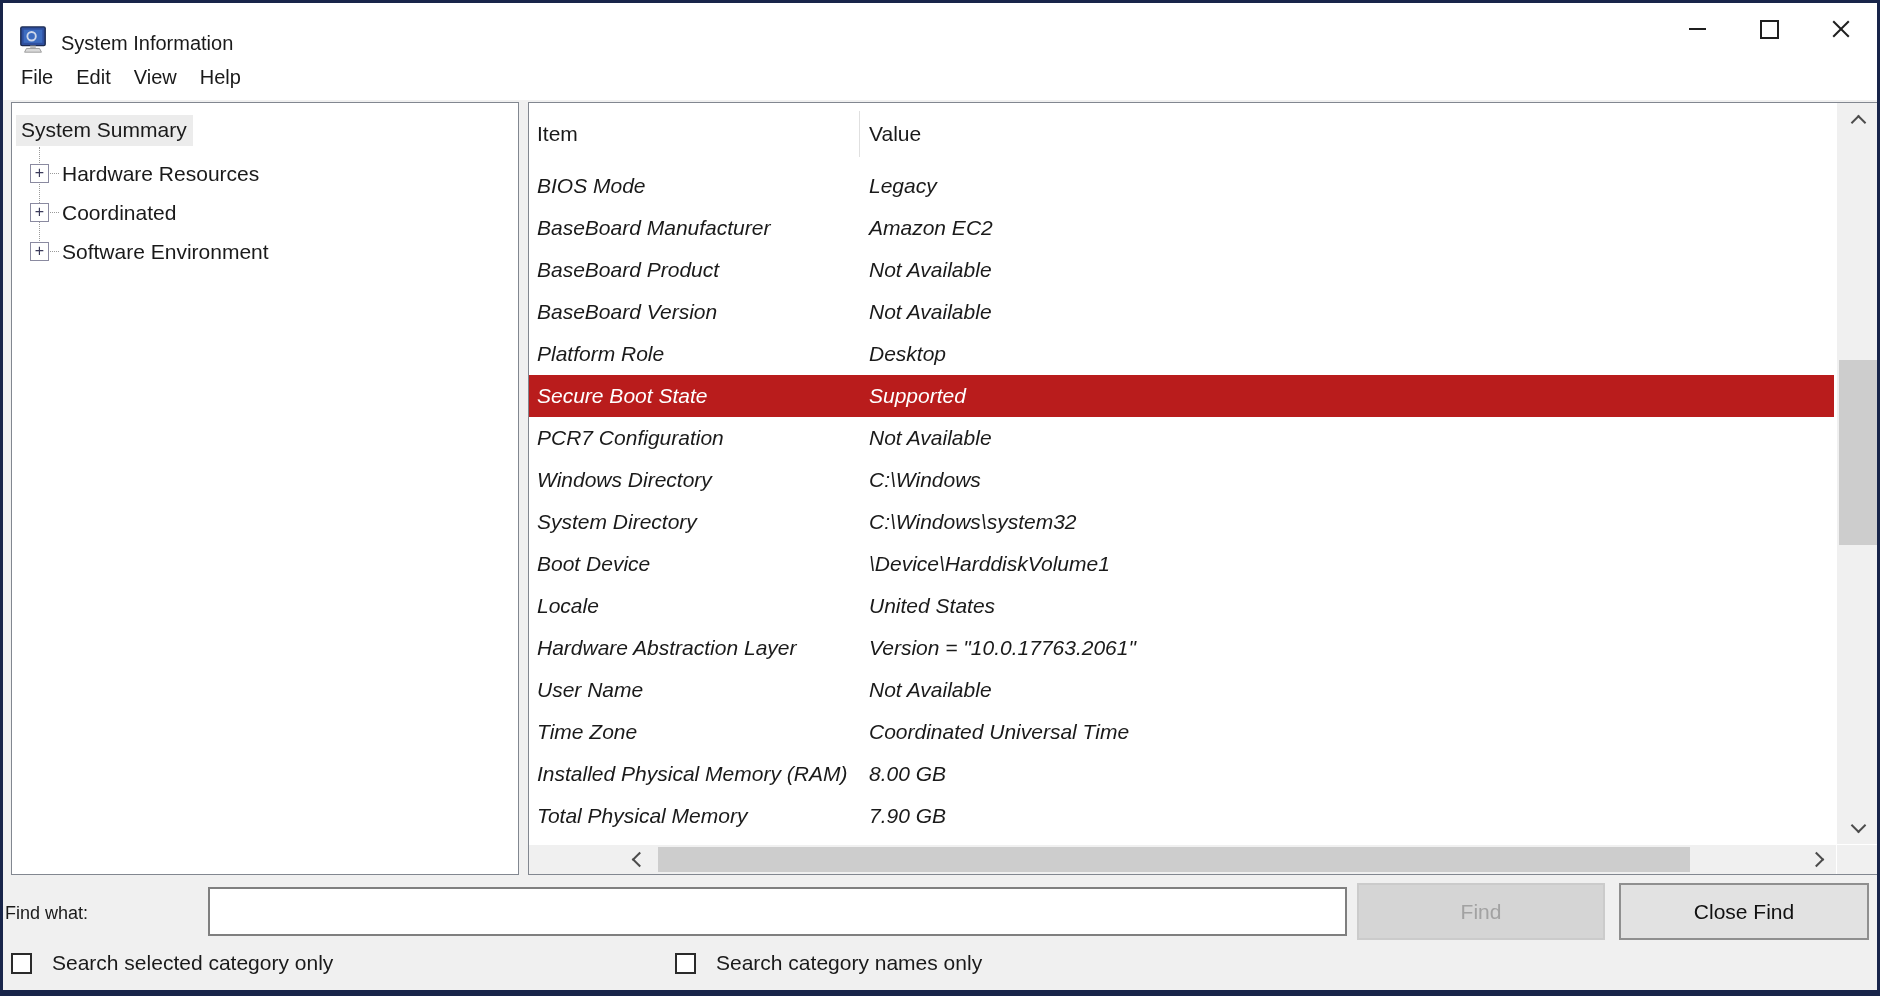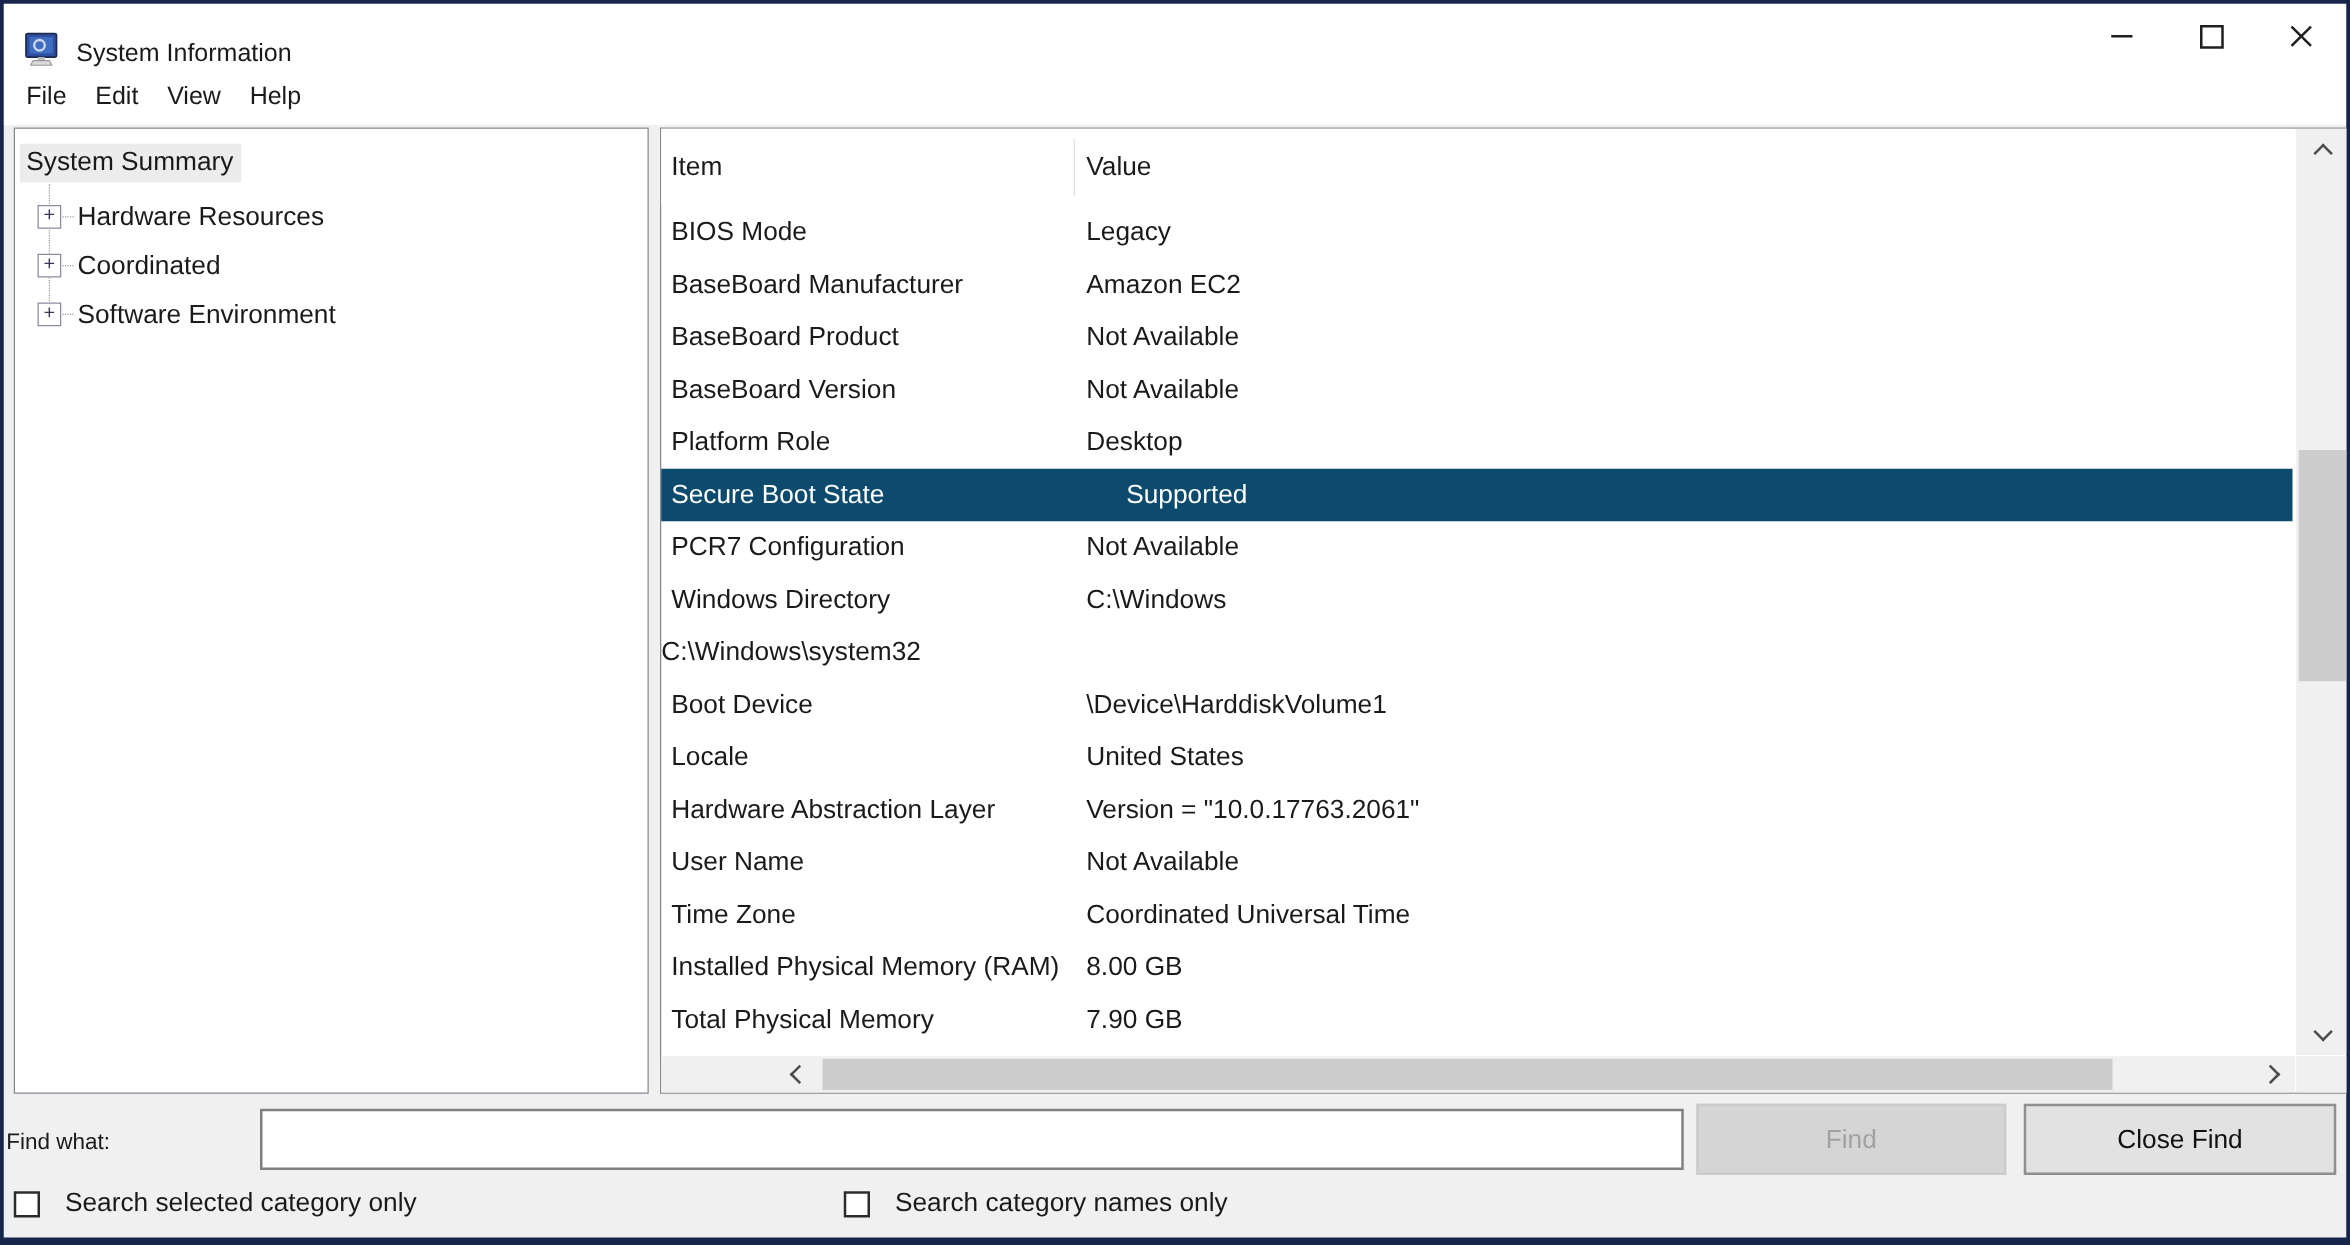--- a/index.html
+++ b/index.html
@@ -37,25 +37,25 @@
   .tree-row.t1 { top:51px; } .tree-row.t2 { top:90px; } .tree-row.t3 { top:129px; }
   .expander { margin-left:18px; width:19px; height:19px; box-sizing:border-box; border:1px solid #8a8aa0; background:#fff; display:flex; align-items:center; justify-content:center; font-size:16px; line-height:1; color:#3a3a5a; flex:none; }
   .expander::before { content:"+"; margin-top:-1px; }
   .tree-dash { width:9px; border-top:1px dotted #9a9a9a; margin:0 1px; }
   .tree-label { margin-left:2px; font-size:21px; white-space:nowrap; }
   
   .details-header { position:absolute; left:0; top:0; right:43px; height:62px; background:#fff; }
   .col-item  { position:absolute; left:8px;  top:19px; font-size:21px; }
   .col-divider { position:absolute; left:330px; top:8px; width:1px; height:46px; background:#e0e0e0; }
   .col-value { position:absolute; left:340px; top:19px; font-size:21px;text-align:right; }
-  .details-rows { position:absolute; left:0; top:62px; width:1305px; }
+  .details-rows { position:absolute; left:0; top:62px; width:1305px;font-style:italic; }
   .drow { height:42px; display:flex; align-items:center; font-size:21px; }
   .drow .c-item { flex:none; box-sizing:content-box; padding-left:8px; width:332px; white-space:nowrap; overflow:hidden; }
   .drow .c-value { white-space:nowrap; }
-  .drow.selected { background:#0c4a6e; color:#fff;gap:32px; }
+  .drow.selected { background:#b91c1c; color:#fff; }
   
   .chev { display:inline-block; width:9px; height:9px; border-right:2px solid #4c4c4c; border-bottom:2px solid #4c4c4c; }
   .chev.up { transform:rotate(-135deg); } .chev.down { transform:rotate(45deg); }
   .chev.left { transform:rotate(135deg); } .chev.right { transform:rotate(-45deg); }
   .vscrollbar { position:absolute; right:0; top:0; width:42px; height:741px; background:#f0f0f0; }
   .vs-up, .vs-down { position:absolute; left:0; width:42px; height:34px; display:flex; align-items:center; justify-content:center; }
   .vs-up { top:2px; } .vs-down { bottom:2px; }
   .vs-thumb { position:absolute; left:2px; top:257px; width:38px; height:185px; background:#cdcdcd; }
   .hscrollbar { position:absolute; left:0; bottom:0; width:1307px; height:29px; background:#f0f0f0; }
   .hs-left, .hs-right { position:absolute; top:0; width:32px; height:29px; display:flex; align-items:center; justify-content:center; }
@@ -165,20 +165,21 @@
         </div>
         <div class="drow">
           <span class="c-item">PCR7 Configuration</span>
           <span class="c-value">Not Available</span>
         </div>
         <div class="drow">
           <span class="c-item">Windows Directory</span>
           <span class="c-value">C:\Windows</span>
         </div>
         <div class="drow">
+          <span class="c-item">System Directory</span>
           <span class="c-value">C:\Windows\system32</span>
         </div>
         <div class="drow">
           <span class="c-item">Boot Device</span>
           <span class="c-value">\Device\HarddiskVolume1</span>
         </div>
         <div class="drow">
           <span class="c-item">Locale</span>
           <span class="c-value">United States</span>
         </div>

